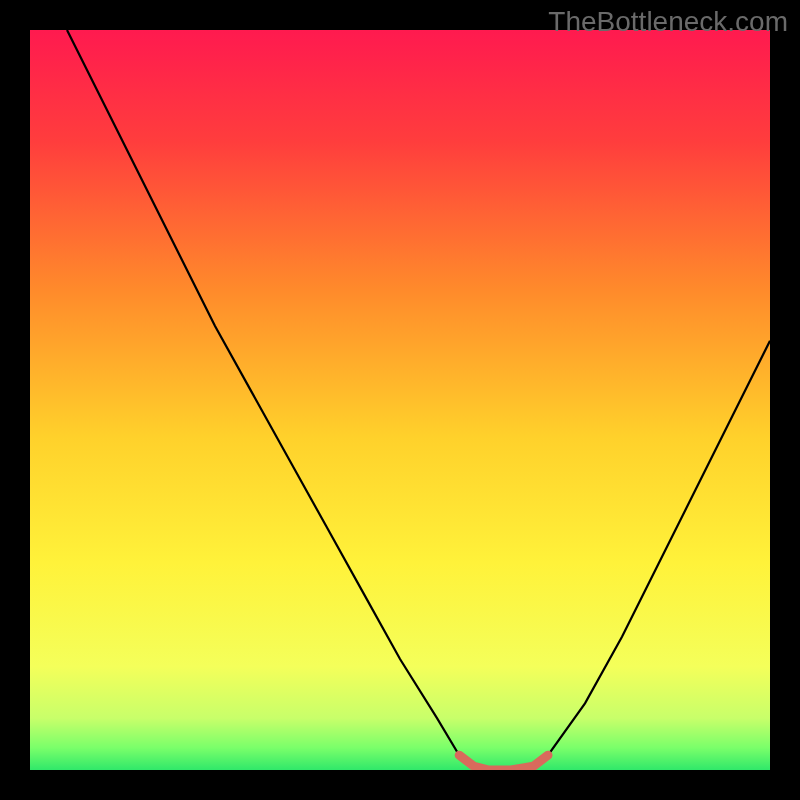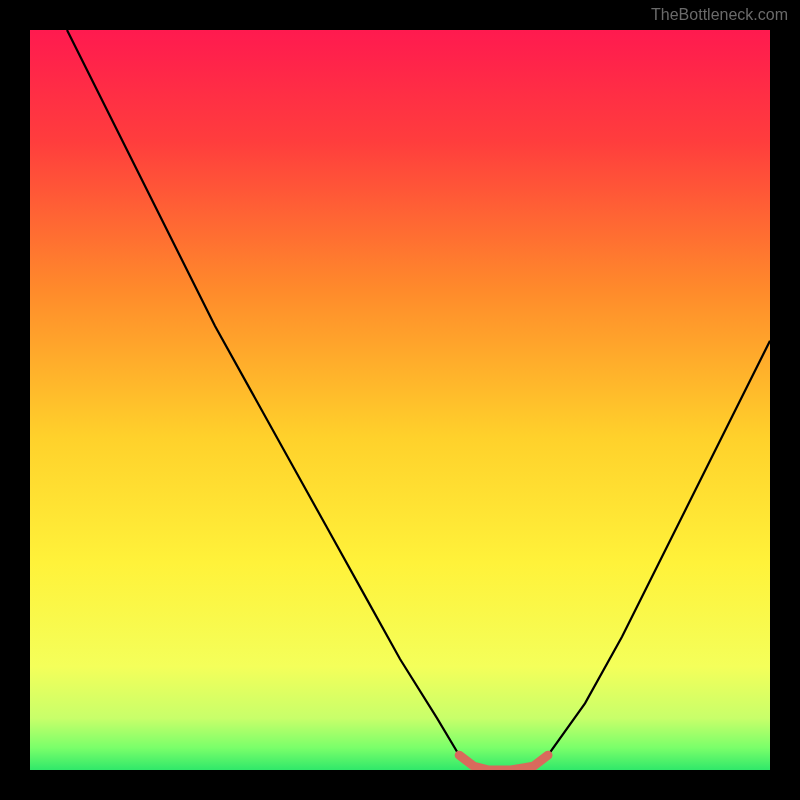--- a/index.html
+++ b/index.html
@@ -9,21 +9,21 @@
     height: 800px;
     background: #000;
     position: relative;
     font-family: Arial, sans-serif;
   }
   .watermark {
     position: absolute;
     top: 6px;
     right: 12px;
     color: #6a6a6a;
-    font-size: 16px;
+    font-size: 28px;
     z-index: 10;
   }
   .plot-area {
     position: absolute;
     left: 30px;
     top: 30px;
     width: 740px;
     height: 740px;
   }
   svg {

